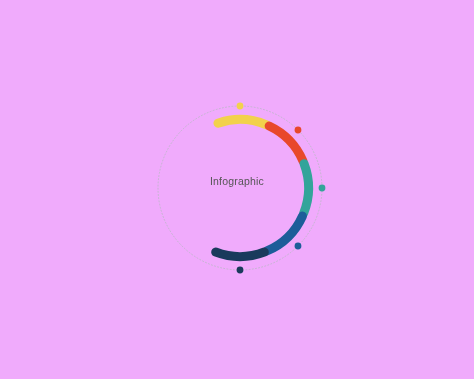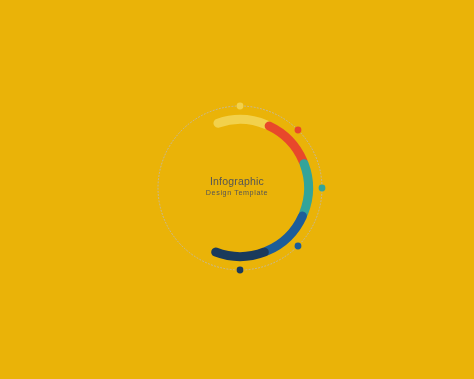--- a/index.html
+++ b/index.html
@@ -1,18 +1,18 @@
 <!DOCTYPE html>
 <html><head>
 <meta charset="utf-8">
 <style>
   html,body{margin:0;padding:0;}
   body{width:474px;height:379px;background:#f1f1f1;overflow:hidden;
        font-family:"Liberation Sans",sans-serif;-webkit-font-smoothing:antialiased;}
-  #stage{position:relative;width:474px;height:379px;background:#eab308;}
+  #stage{position:relative;width:474px;height:379px;background:#f0abfc;}
   .layer{position:absolute;left:0;top:0;width:474px;height:379px;}
 
   .ctitle{position:absolute;text-align:center;color:#555;left:0;top:175px;width:474px;}
   .ctitle .t1{font-size:10.5px;letter-spacing:.2px;}
   .ctitle .t2{font-size:7.2px;letter-spacing:.6px;margin-top:1px;}
 </style>
 </head>
 <body>
 
 <div id="stage">
@@ -29,15 +29,14 @@
       <circle cx="322" cy="188" r="3.4" fill="#33a49a"></circle>
       <circle cx="297.9827560572969" cy="245.98275605729688" r="3.4" fill="#1d5d99"></circle>
       <circle cx="240" cy="270" r="3.4" fill="#1a3a5c"></circle>
     </svg>
 
   <div id="left-col"></div>
   <div id="right-col"></div>
 
   <div class="ctitle" id="center-title">
     <div class="t1">Infographic</div>
-    <div class="t2">Design Template</div>
   </div>
 </div>
 
 </body></html>

